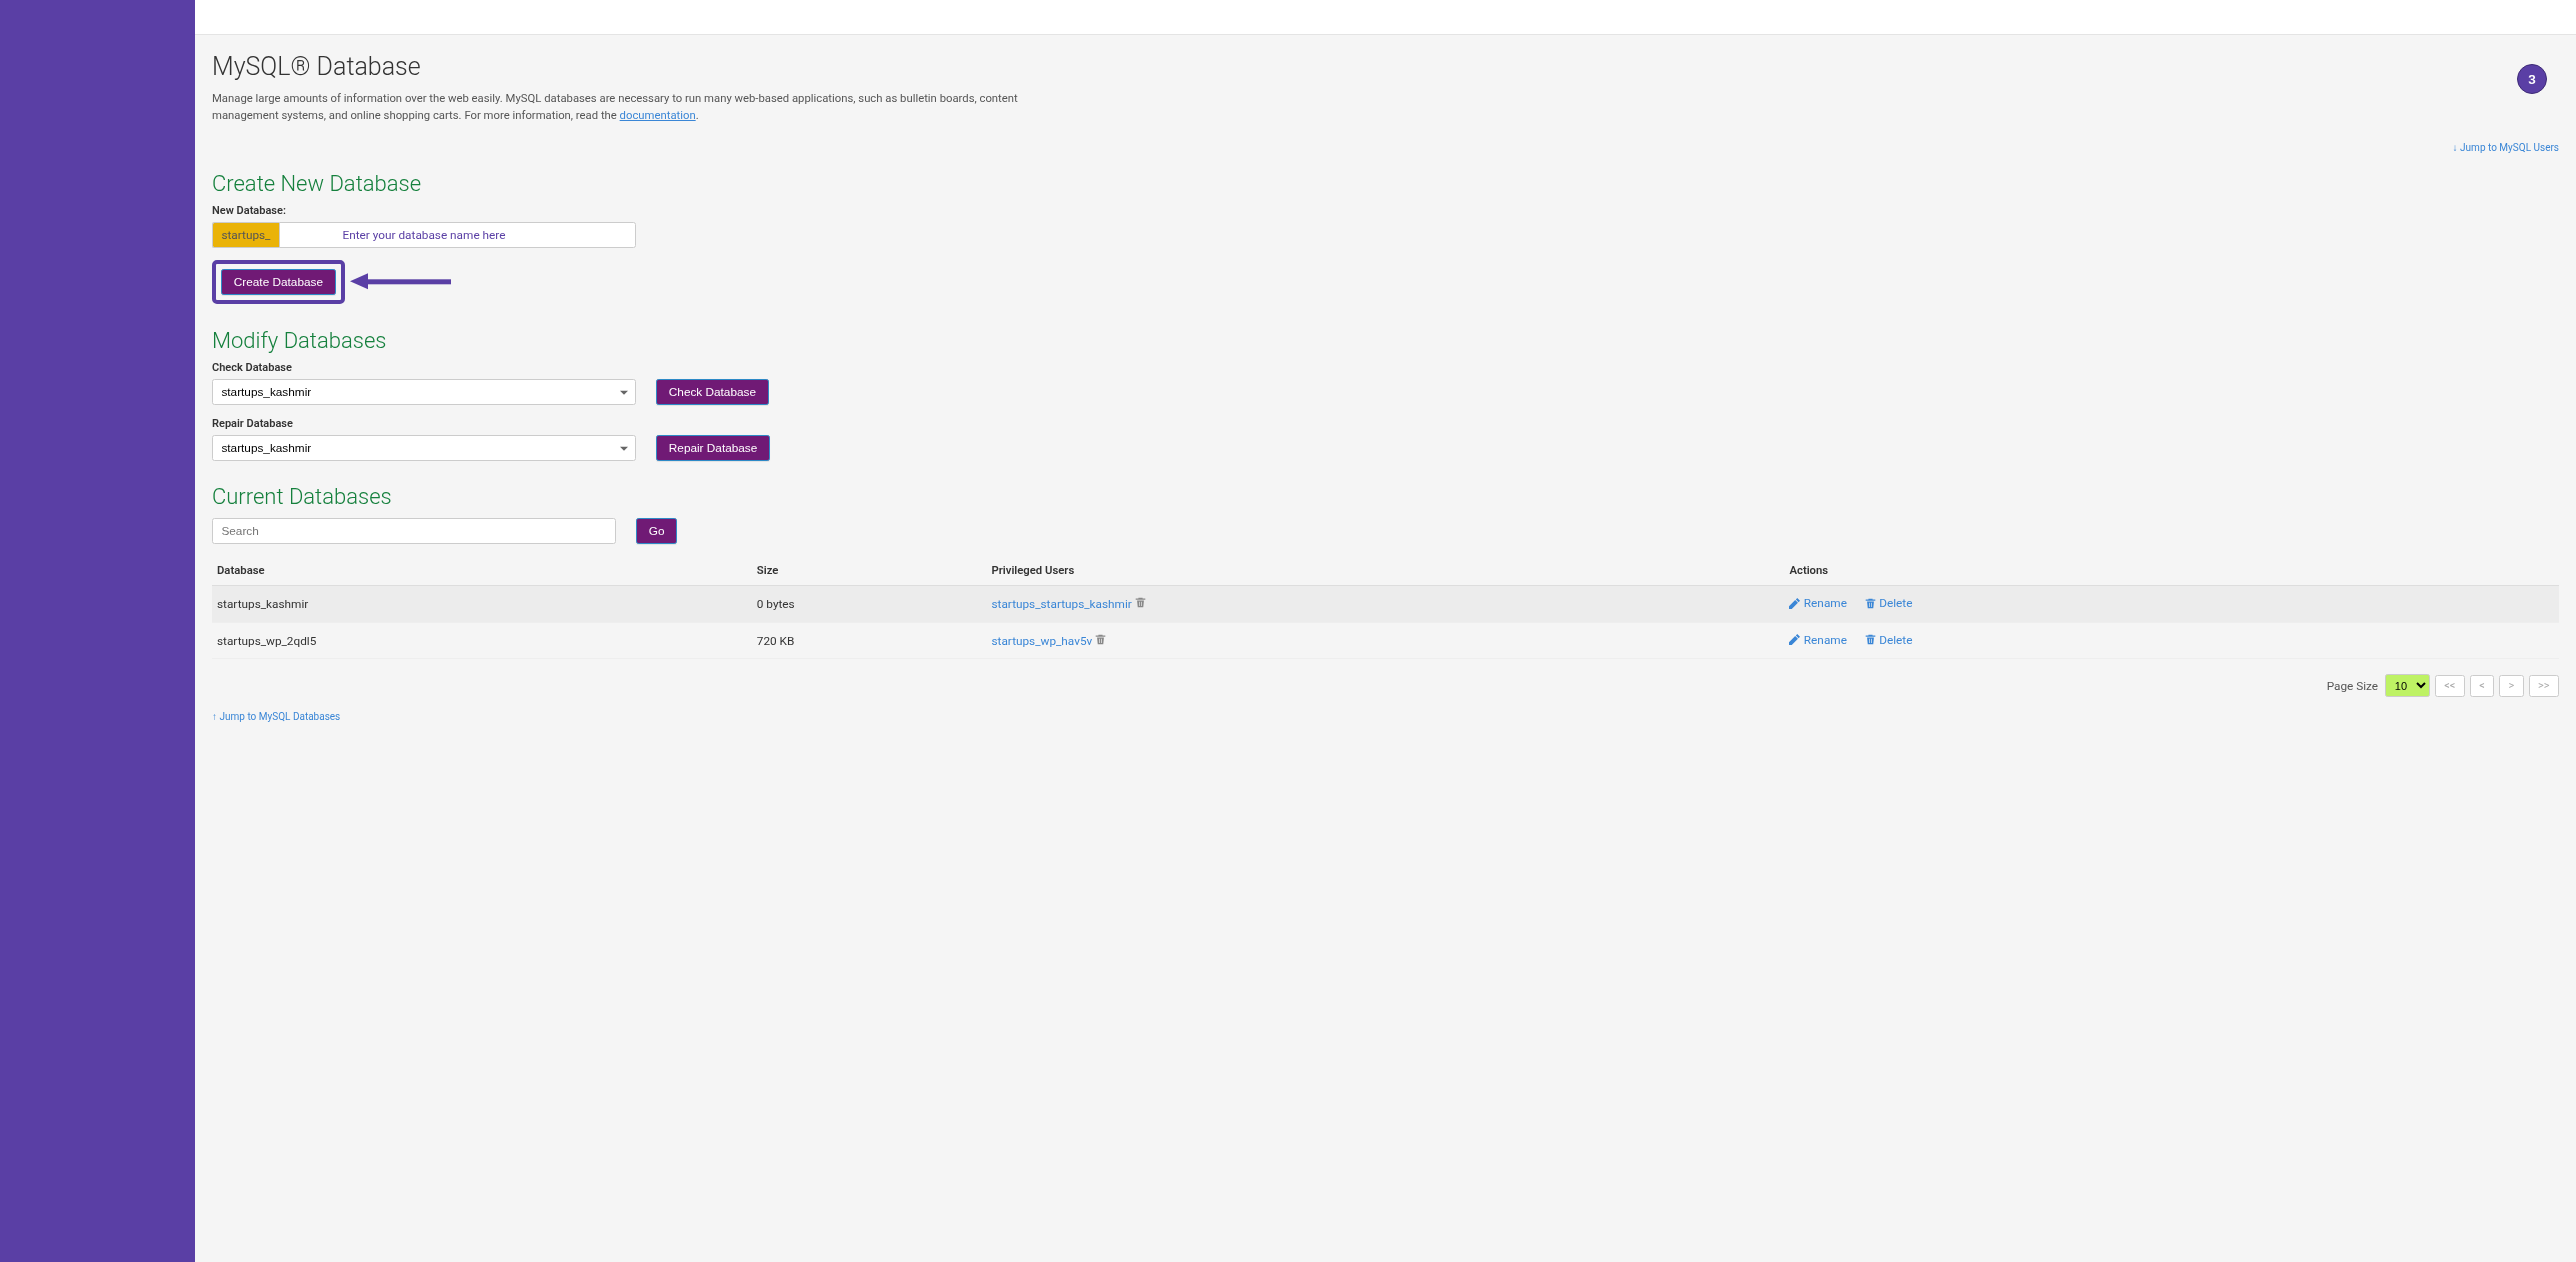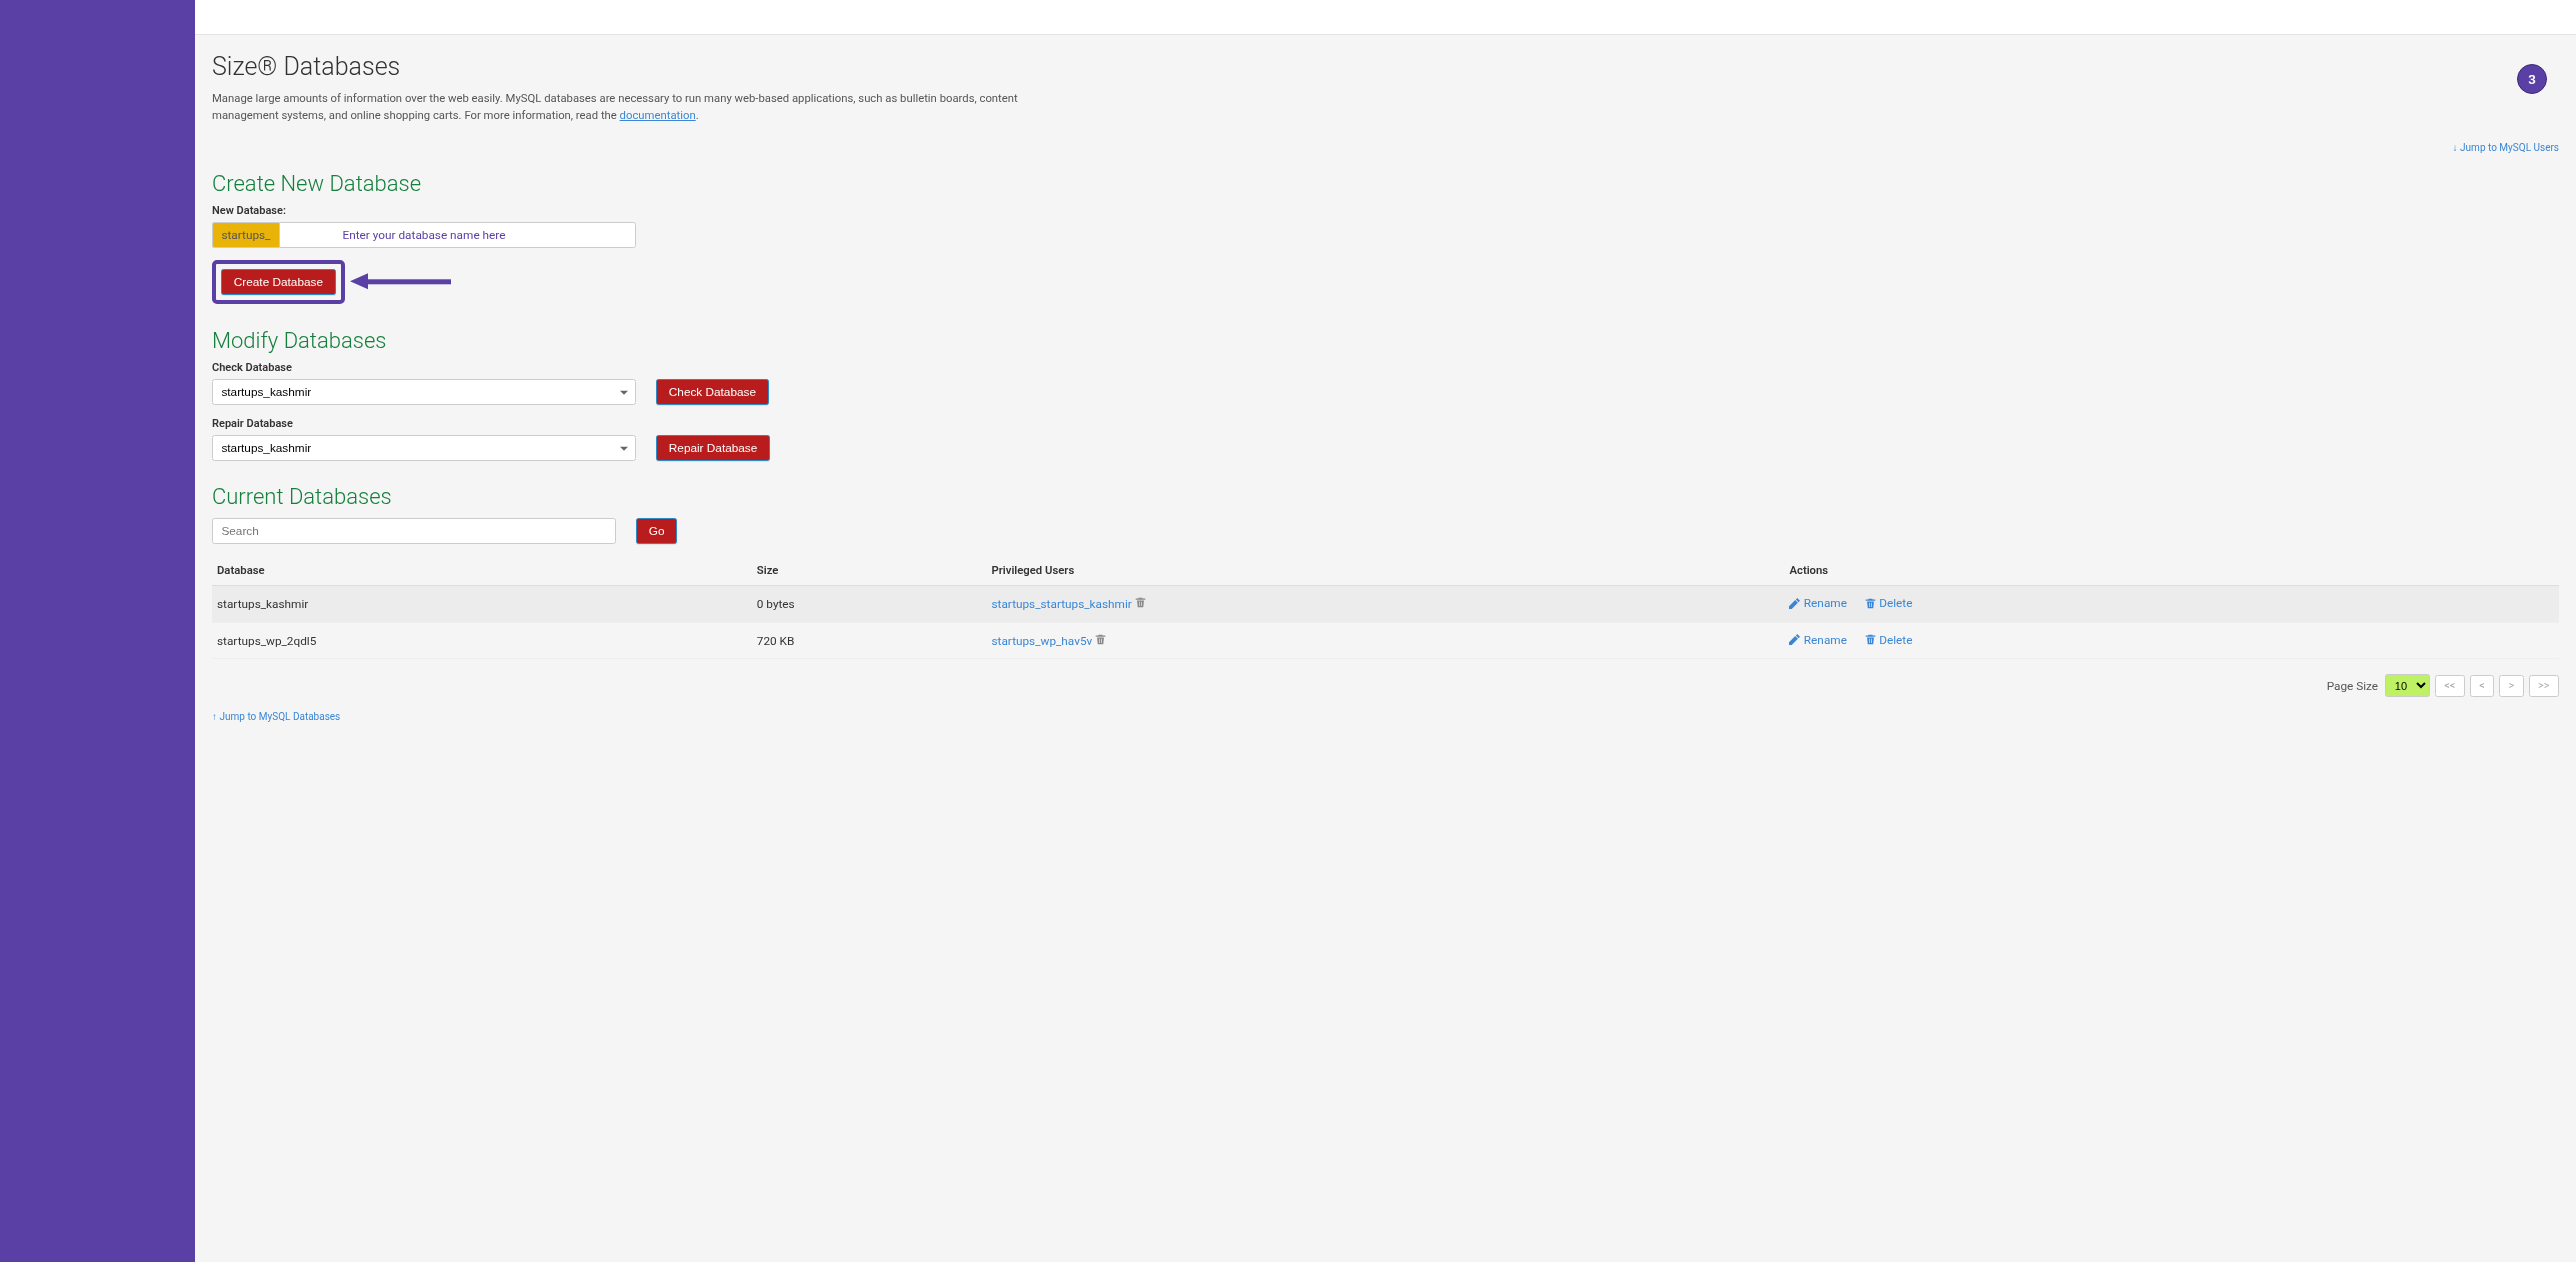--- a/index.html
+++ b/index.html
@@ -27,21 +27,21 @@
 h2.section { font-size: 22px; font-weight: 300; color: #15803d; margin-bottom: 8.4px; }
 
 .form-label { font-weight: 600; font-size: 11px; color: #333; margin-bottom: 5px; display: block; }
 
 .igroup { display: flex; width: 424px; margin-bottom: 11.8px; position: relative; }
 .igroup .prefix { background: #eab308; border: 0.8px solid #ccc; border-right: none; padding: 5px 8.4px; color: #555; font-size: 11.8px; border-radius: 2.5px 0 0 2.5px; }
 .igroup input { flex: 1; border: 0.8px solid #ccc; padding: 5px 8.4px; font-size: 11.8px; border-radius: 0 2.5px 2.5px 0; }
 
 .hint-caption { position: absolute; left: 50%; top: 50%; transform: translate(-50%, -50%); color: #5a3fa5; font-size: 11.8px; pointer-events: none; white-space: nowrap; }
 
-.btn { display: inline-block; background: #b91c1c; color: #fff; border: 0.8px solid #2d8ac7; padding: 5px 11.8px; font-size: 11.8px; border-radius: 2.5px; cursor: pointer; box-shadow: 0 0.8px 0.8px rgba(0,0,0,0.08); }
+.btn { display: inline-block; background: #701a75; color: #fff; border: 0.8px solid #2d8ac7; padding: 5px 11.8px; font-size: 11.8px; border-radius: 2.5px; cursor: pointer; box-shadow: 0 0.8px 0.8px rgba(0,0,0,0.08); }
 
 .create-row { display: inline-block; padding: 5px; border: 4.2px solid #5a3fa5; border-radius: 5px; margin-bottom: 23.5px; position: relative; }
 .create-arrow { position: absolute; left: 134px; top: 50%; transform: translateY(-50%); width: 101px; height: 13.4px; }
 .create-arrow .shaft { position: absolute; right: 0; top: 4.2px; width: 84px; height: 5px; background: #5a3fa5; }
 .create-arrow .head { position: absolute; left: 0; top: -1.7px; width: 0; height: 0; border-top: 8.4px solid transparent; border-bottom: 8.4px solid transparent; border-right: 18.5px solid #5a3fa5; }
 
 .row-flex { display: flex; align-items: center; gap: 20px; margin-bottom: 11.8px; }
 .select-wrap { position: relative; width: 424px; }
 .select-wrap select { width: 100%; border: 0.8px solid #ccc; background: #fff; padding: 5px 23.5px 5px 8.4px; font-size: 11.8px; border-radius: 2.5px; appearance: none; -webkit-appearance: none; }
 .select-wrap::after { content: ""; position: absolute; right: 8.4px; top: 50%; transform: translateY(-30%); border-left: 4.2px solid transparent; border-right: 4.2px solid transparent; border-top: 4.2px solid #666; pointer-events: none; }
@@ -74,21 +74,21 @@
 </head>
 <body>
 
 <div class="sidebar"></div>
 
 <div class="main-wrap">
   <div class="topbar"></div>
 
   <div class="content">
 
-    <h1 class="page-title">Size® Databases</h1>
+    <h1 class="page-title">MySQL® Database</h1>
 
     <p class="page-desc">
       <span>Manage large amounts of information over the web easily. MySQL databases are necessary to run many web-based applications, such as bulletin boards, content management systems, and online shopping carts. For more information, read the </span><a href="#">documentation</a><span>.</span>
     </p>
 
     <div class="jump-link-row">
       <a href="#" class="arrow-down">Jump to MySQL Users</a>
     </div>
 
     

